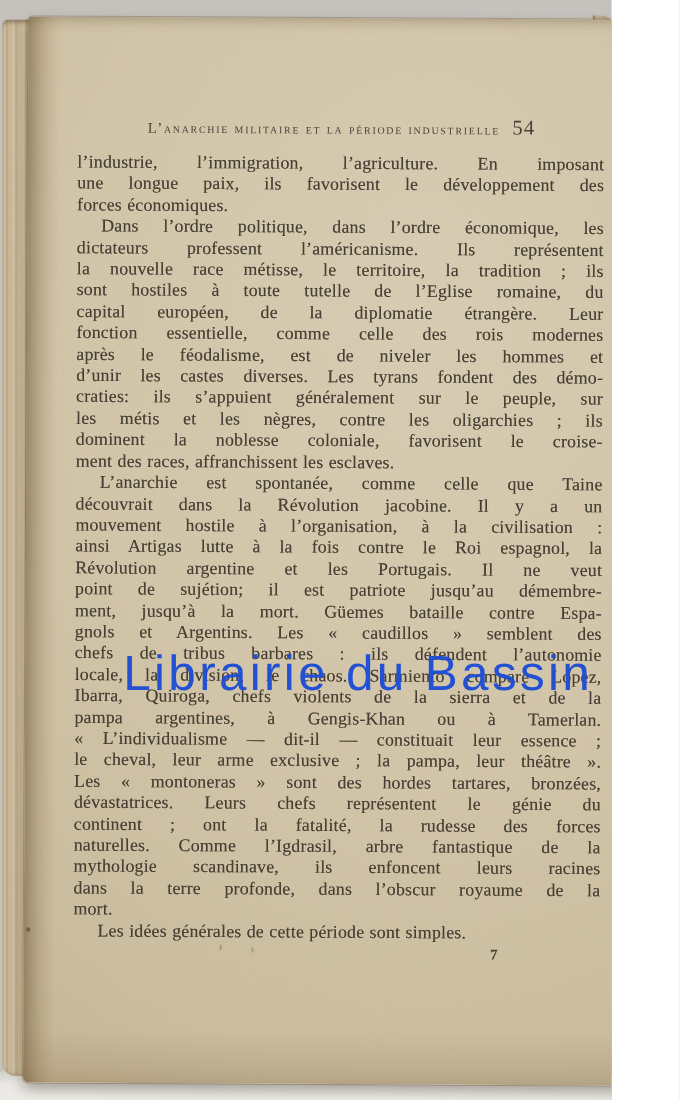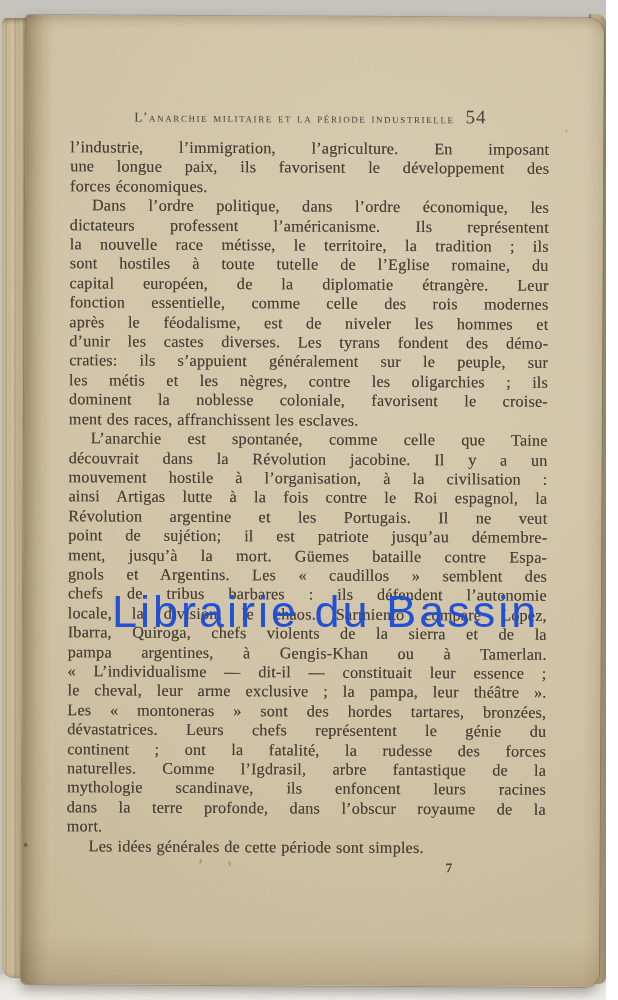--- a/index.html
+++ b/index.html
@@ -1,18 +1,18 @@
 <!DOCTYPE html>
 <html style="--background: #c7c4bf; --surface: #ebe9e5; --paper: #d3c6a9; --ink: #463f34; --header_ink: #4a443c;"><head>
 <meta charset="utf-8">
 <style>
   html,body{margin:0;padding:0;}
   body{width:618px;height:1000px;overflow:hidden;font-family:"Liberation Serif","DejaVu Serif",serif;}
 
-  .photo{position:relative;width:606px;height:1000px;background:var(--background);overflow:hidden;}
+  .photo{position:relative;width:556px;height:1000px;background:var(--background);overflow:hidden;}
 
   
   .surface{position:absolute;left:0;right:0;bottom:0;height:26px;
     background:linear-gradient(180deg,#d3d1cd 0%,var(--surface) 45%,#f0eeea 100%);}
 
   
   .fore-edge{position:absolute;right:0;top:14px;bottom:16px;width:17px;border-radius:0 9px 7px 0;
     background:linear-gradient(90deg,#84745a 0px,#c3b292 3px,#b9a887 11px,#a08f70 17px);}
 
   

